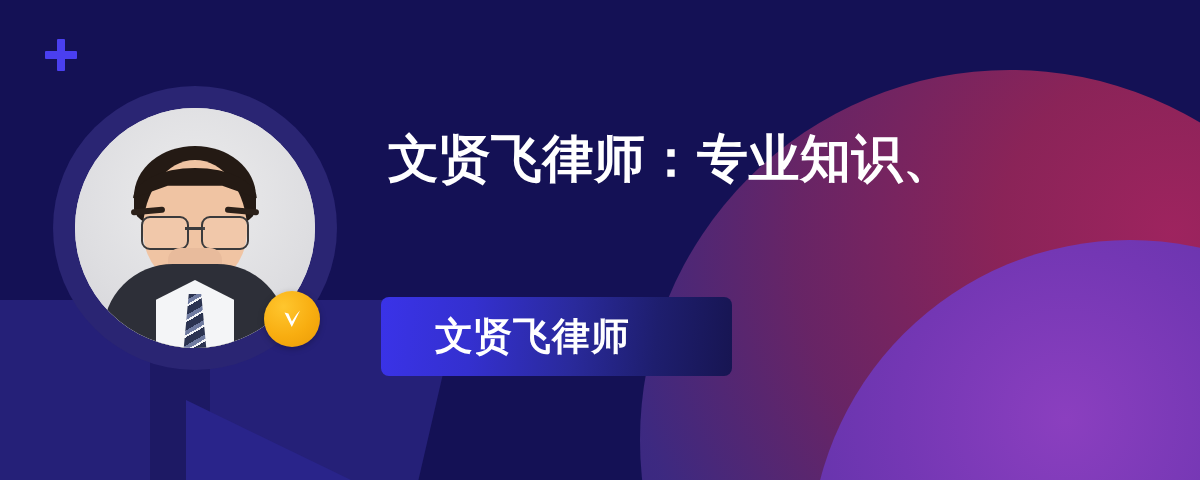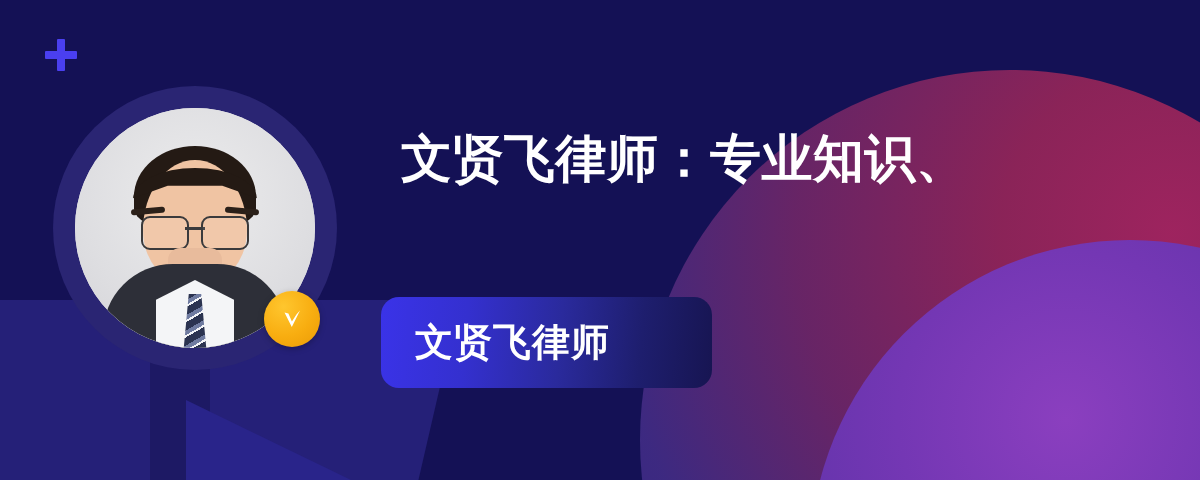--- a/index.html
+++ b/index.html
@@ -287,33 +287,34 @@
     left: 388px;
     top: 122px;
     width: 720px;
     color: #ffffff;
     font-size: 51px;
     line-height: 1.46;
     font-weight: bold;
     letter-spacing: 0.5px;
     white-space: nowrap;
   }
-  .headline .line { display: block; margin-left: 13px; }
+  .headline .line { display: block; }
 
   
   .name-pill {
     position: absolute;
     left: 381px;
     top: 297px;
     width: 331px;
-    height: 91px;
-    border-radius: 18px;
+    height: 79px;
+    border-radius: 8px;
     background: linear-gradient(95deg, #3a33e8 0%, #3430cf 26%, #2a2a9c 54%, #1e1e6e 78%, #171552 100%);
     display: flex;
     align-items: center;
+    padding-left: 20px;
   }
   .name-pill-label {
     color: #ffffff;
     font-size: 38px;
     font-weight: bold;
     letter-spacing: 1px;
     padding-left: 34px;
     white-space: nowrap;
   }
 </style>

